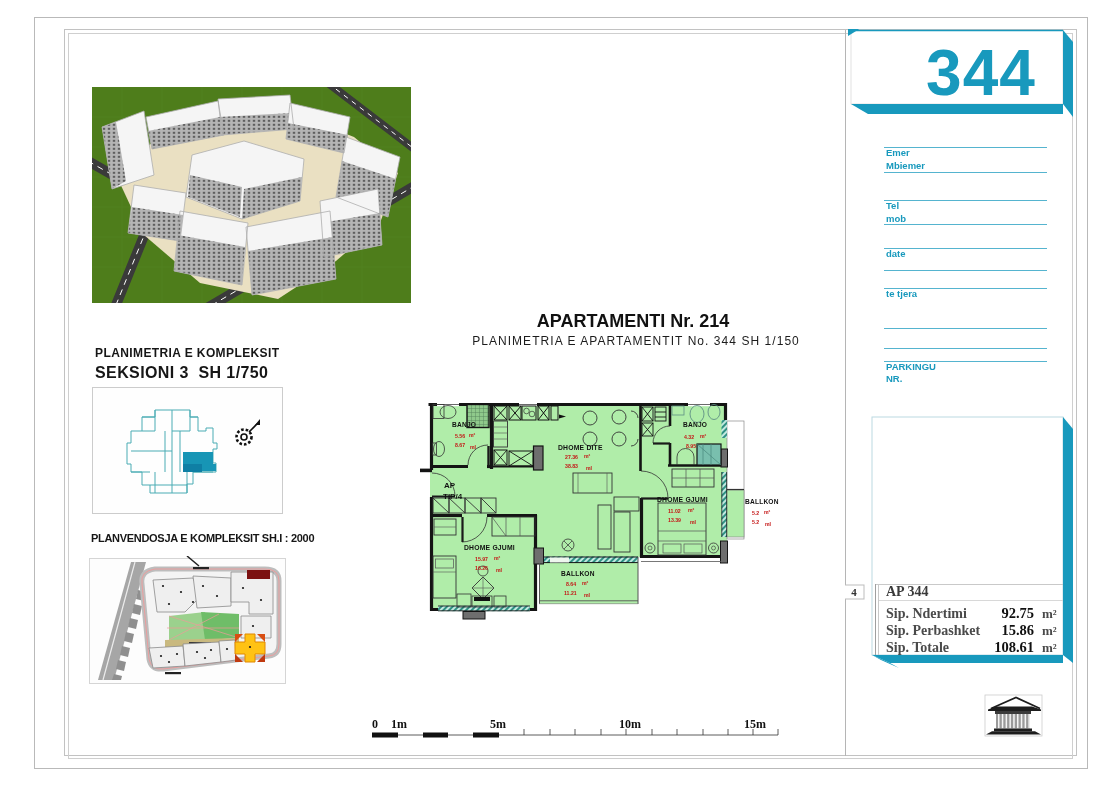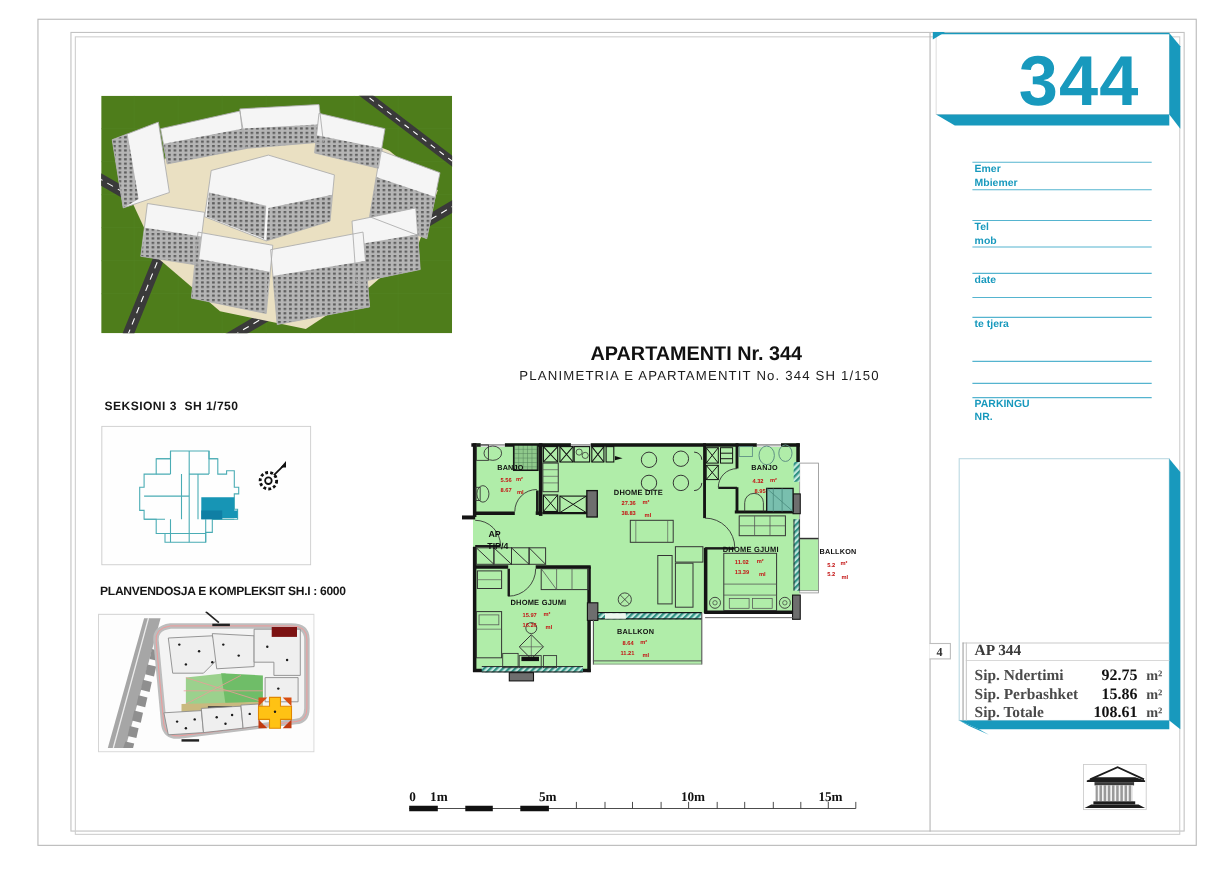--- a/index.html
+++ b/index.html
@@ -102,22 +102,23 @@
   </g>
 
   <g stroke="#adadad" stroke-width="0.8" fill="none">
     <path d="M10,40 L52,24 L62,88 L20,102 Z M54,30 L126,14 L132,48 L60,62 Z M126,12 L198,8 L202,42 L130,48 Z"></path>
     <path d="M198,16 L258,30 L252,66 L194,52 Z M254,50 L308,70 L296,130 L244,110 Z M228,114 L286,102 L290,158 L232,170 Z"></path>
     <path d="M154,140 L238,124 L244,192 L160,208 Z M88,124 L156,136 L150,198 L82,184 Z M42,98 L94,106 88,154 36,146 Z"></path>
     <path d="M100,68 L152,54 L212,72 L208,114 L150,132 L94,110 Z"></path>
   </g>
 </svg>
 
-
-<div class="abs" style="left:95px;top:364px;width:260px;font-size:11px;font-weight:bold;color:#161616;letter-spacing:.4px;">SEKSIONI 3&nbsp;&nbsp;SH 1/750</div>
+<div class="abs" style="left:95px;top:346px;width:260px;font-size:12px;font-weight:bold;color:#161616;letter-spacing:.4px;">PLANIMETRIA E KOMPLEKSIT</div>
+
+<div class="abs" style="left:95px;top:364px;width:260px;font-size:16px;font-weight:bold;color:#161616;letter-spacing:.4px;">SEKSIONI 3&nbsp;&nbsp;SH 1/750</div>
 
 <svg class="abs" style="left:92px;top:387px;" width="191" height="127" viewBox="0 0 191 127">
 
   <rect x="0.5" y="0.5" width="190" height="126" fill="#fefefe" stroke="#cccccc"></rect>
 
   <g fill="none" stroke="#4aacb4" stroke-width="1">
     <path d="M63,23 H98 V30 H106 V44 H114 V41 H121 V56 H125 V62 H121 V76 H124 V85 H101 V97 H95 V106 H58 V98 H50 V85 H39 V77 H35 V56 H39 V44 H50 V30 H63 Z"></path>
     <path d="M80,23 V106 M39,64 H80 M63,30 H50 M98,30 H106 M63,44 H50 M80,44 H98 M39,85 H58 M101,85 H121 M58,98 H95 M73,44 V64 M88,44 V64 M73,64 V85 M88,64 V85 M63,23 V44 M98,23 V44 M63,85 V106 M95,85 V106"></path>
   </g>
 
@@ -125,21 +126,21 @@
   <polygon points="91,77 110,77 110,85 91,85" fill="#0f7fa4"></polygon>
 
   <g>
     <circle cx="152" cy="50" r="7.5" fill="none" stroke="#111" stroke-width="2.6" stroke-dasharray="2.6 2"></circle>
     <circle cx="152" cy="50" r="3" fill="none" stroke="#111" stroke-width="1.6"></circle>
     <line x1="157" y1="45" x2="166" y2="36" stroke="#111" stroke-width="1.6"></line>
     <polygon points="168,32 163,38 168,38" fill="#111"></polygon>
   </g>
 </svg>
 
-<div class="abs" style="left:91px;top:532px;width:280px;font-size:11px;font-weight:bold;color:#161616;letter-spacing:-0.3px;">PLANVENDOSJA E KOMPLEKSIT SH.I : 6000</div>
+<div class="abs" style="left:91px;top:532px;width:280px;font-size:11px;font-weight:bold;color:#161616;letter-spacing:-0.3px;">PLANVENDOSJA E KOMPLEKSIT SH.I : 2000</div>
 
 <svg class="abs" style="left:89px;top:556px;" width="197" height="128" viewBox="0 0 197 128">
 
   <rect x="0.5" y="2.5" width="196" height="125" fill="#fdfdfd" stroke="#d5d5d5"></rect>
 
   <polygon points="42,6 57,6 25,124 9,124" fill="#a6a6a6"></polygon>
   <line x1="46" y1="6" x2="14" y2="124" stroke="#ececec" stroke-width="1.2"></line>
 
   <g fill="#8f8f8f">
     <polygon points="53,20 61,22 59,31 51,29"></polygon>
@@ -210,21 +211,21 @@
     <circle cx="116" cy="102" r="1.1"></circle>
         <circle cx="161" cy="91" r="1.1"></circle>
   </g>
 
   <line x1="98" y1="0" x2="110" y2="10" stroke="#222" stroke-width="1.5"></line>
 
   <rect x="104" y="11" width="16" height="2.2" fill="#222"></rect>
   <rect x="76" y="116" width="16" height="2.2" fill="#222"></rect>
 </svg>
 
-<div class="abs" style="left:413px;top:311px;width:440px;text-align:center;font-size:18px;font-weight:bold;color:#111;">APARTAMENTI Nr. 344</div>
+<div class="abs" style="left:413px;top:311px;width:440px;text-align:center;font-size:18px;font-weight:bold;color:#111;">APARTAMENTI Nr. 214</div>
 
 <div class="abs" style="left:406px;top:334px;width:460px;text-align:center;font-size:12px;color:#1c1c1c;letter-spacing:1.05px;white-space:nowrap;">PLANIMETRIA E APARTAMENTIT No. 344 SH 1/150</div>
 
 <svg class="abs" style="left:415px;top:395px;" width="375" height="245" viewBox="415 395 375 245" font-family="Liberation Sans, sans-serif">
   <defs>
     <pattern id="glz" width="4" height="4" patternUnits="userSpaceOnUse" patternTransform="rotate(45)">
       <rect width="4" height="4" fill="#c2e9e0"></rect>
       <rect width="2" height="4" fill="#2f9183"></rect>
     </pattern>
     <pattern id="grid" width="4" height="4" patternUnits="userSpaceOnUse">

